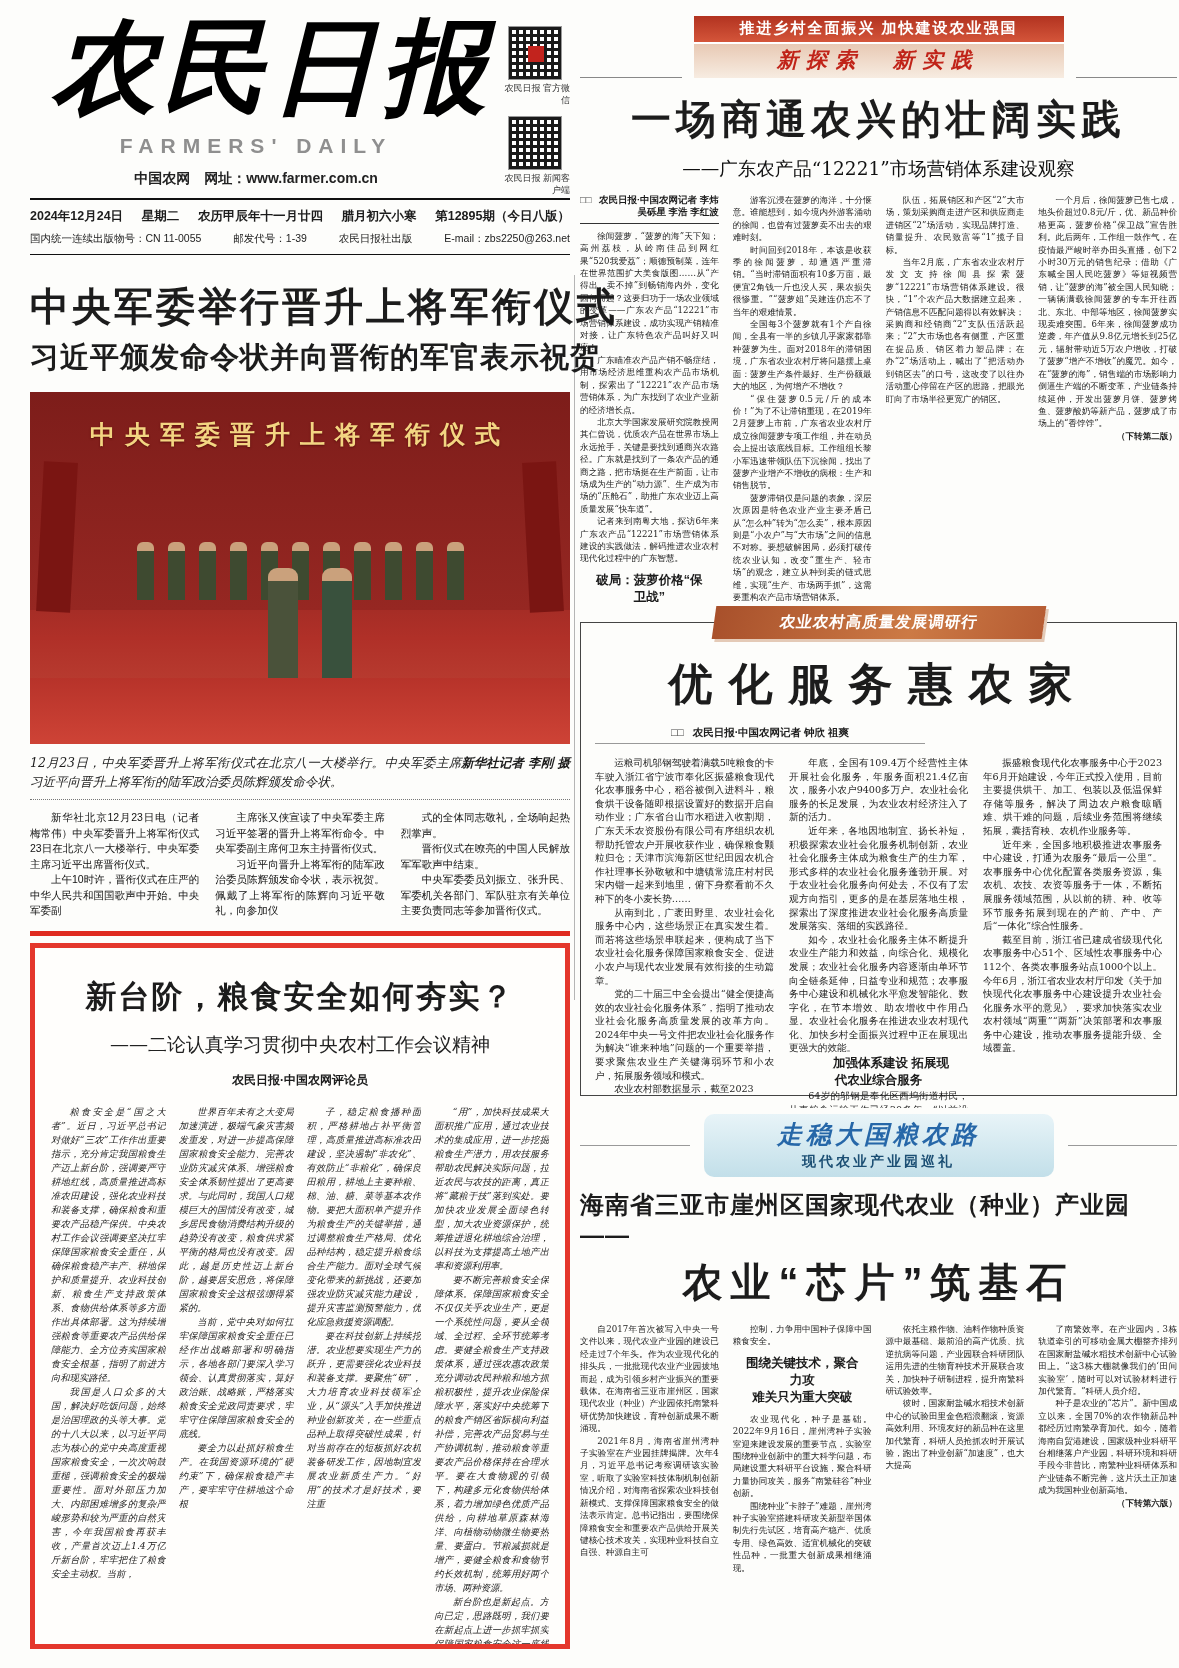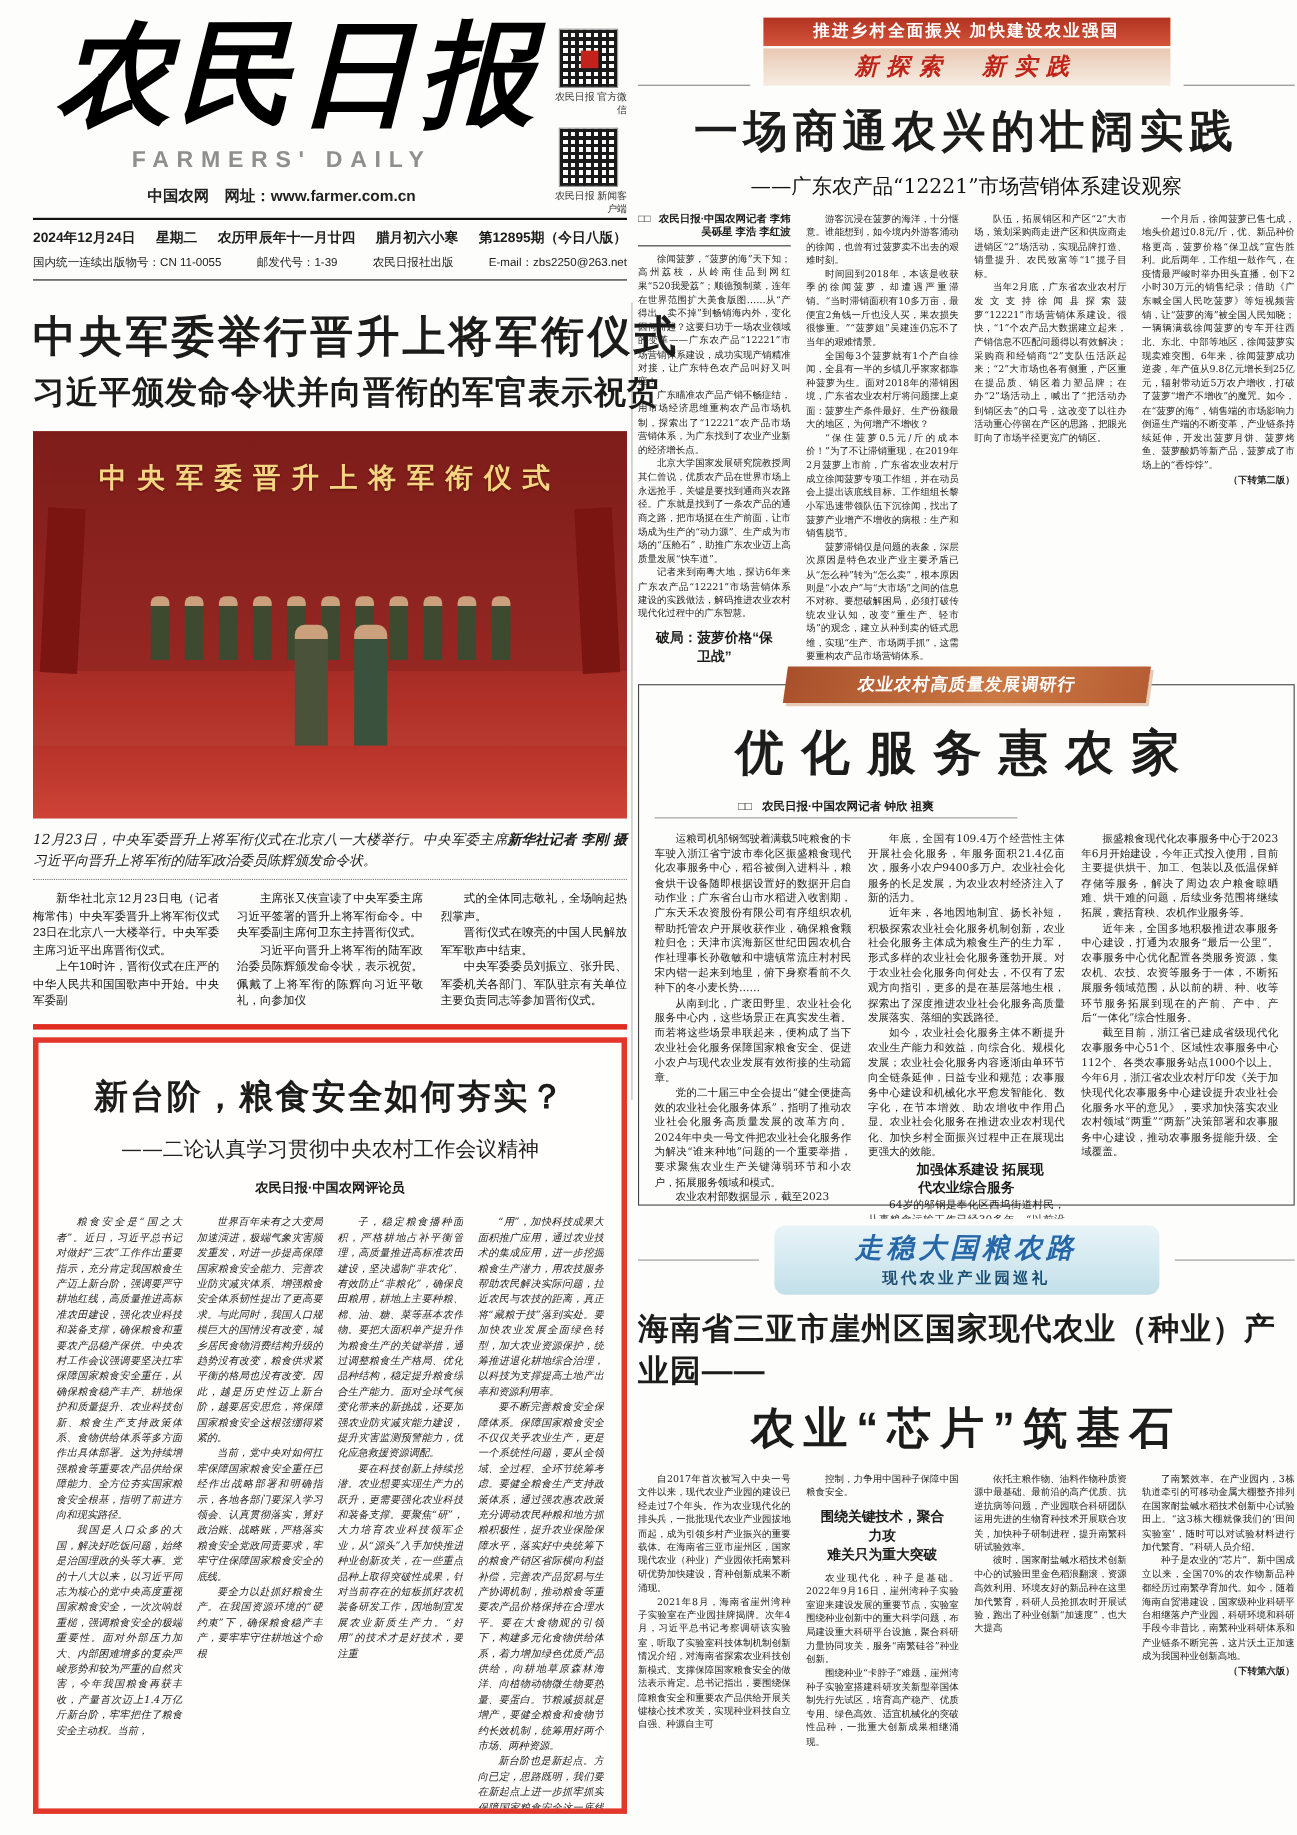--- a/index.html
+++ b/index.html
@@ -119,21 +119,21 @@
   .seed{margin-top:18px;}
   .sband{display:flex;align-items:center;gap:14px;}
   .sband .dash{flex:1;height:1px;background:#999;}
   .scard{width:350px;text-align:center;background:linear-gradient(#e8f4f8,#c2dfe9);
          border-radius:10px;padding:4px 0 6px;}
   .scard .t1{font-family:"DejaVu Serif",serif;font-weight:bold;font-style:italic;font-size:25px;
              letter-spacing:4px;color:#2667a8;}
   .scard .t2{margin-top:2px;font-family:"Liberation Sans",sans-serif;font-weight:bold;font-size:14px;
              letter-spacing:3px;color:#1c4f74;}
   .seed-kicker{margin:12px 0 0;font-family:"Liberation Sans",sans-serif;font-weight:bold;
-               font-size:28px;letter-spacing:1px;}
+               font-size:24px;letter-spacing:1px;}
   .seed-h1{margin:6px 0 0;text-align:center;font-family:"Liberation Sans",sans-serif;font-weight:bold;
            font-size:40px;letter-spacing:8px;white-space:nowrap;}
   .seed-by{margin:12px 0 0;text-align:center;font-family:"Liberation Sans",sans-serif;
            font-size:10.5px;font-weight:bold;}
   .seed-by .pfx{color:#444;font-weight:normal;margin-right:6px;}
   .seed .cols4{height:340px;}
 </style>
 </head>
 <body>
 

